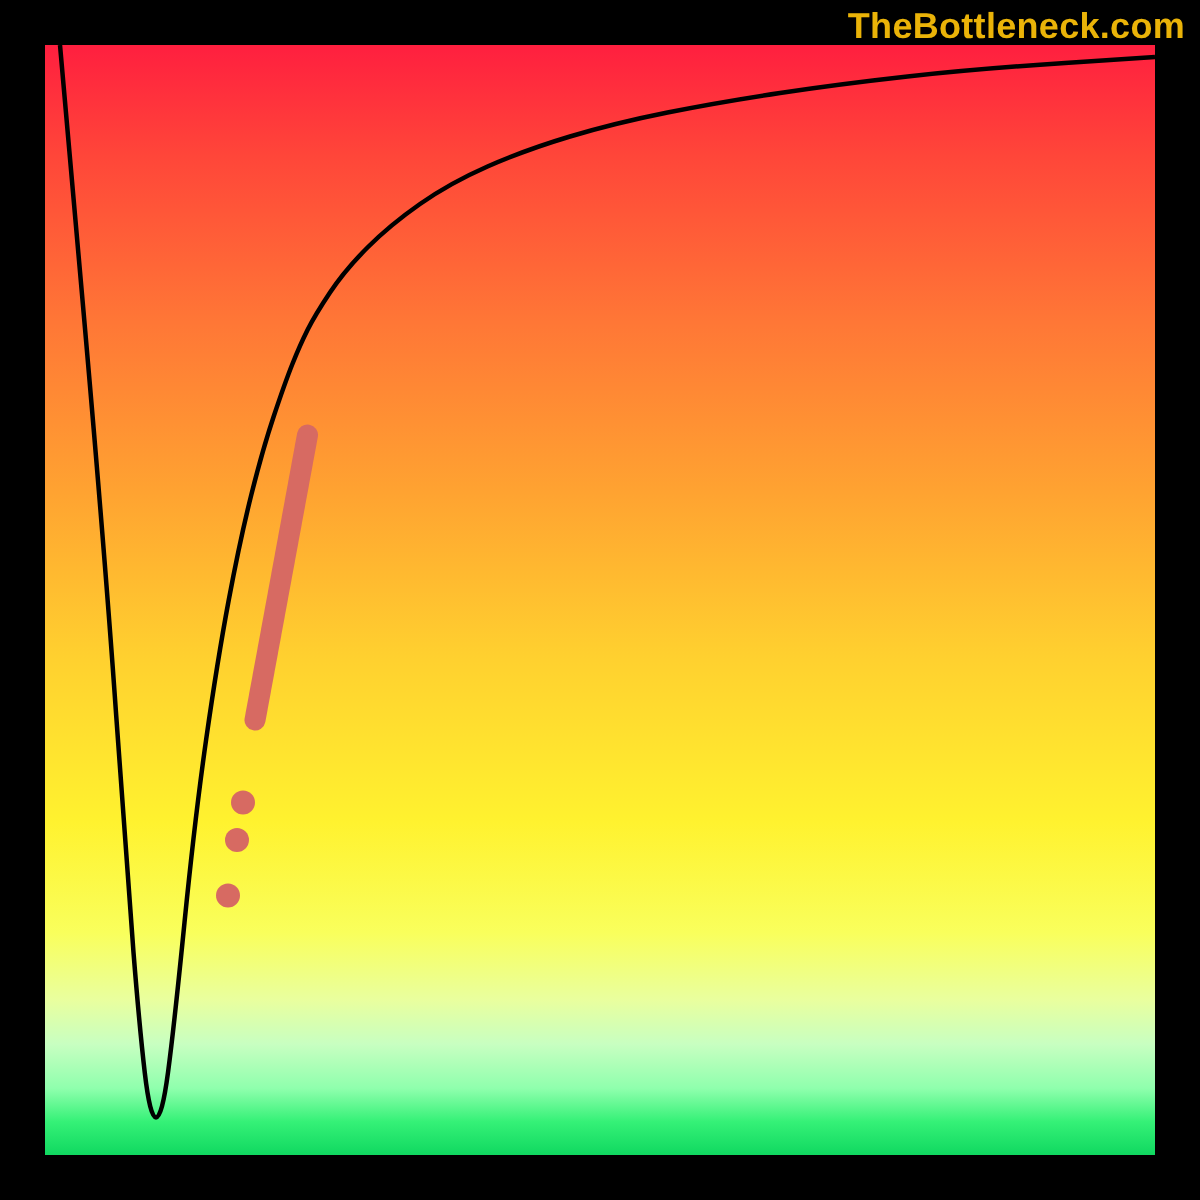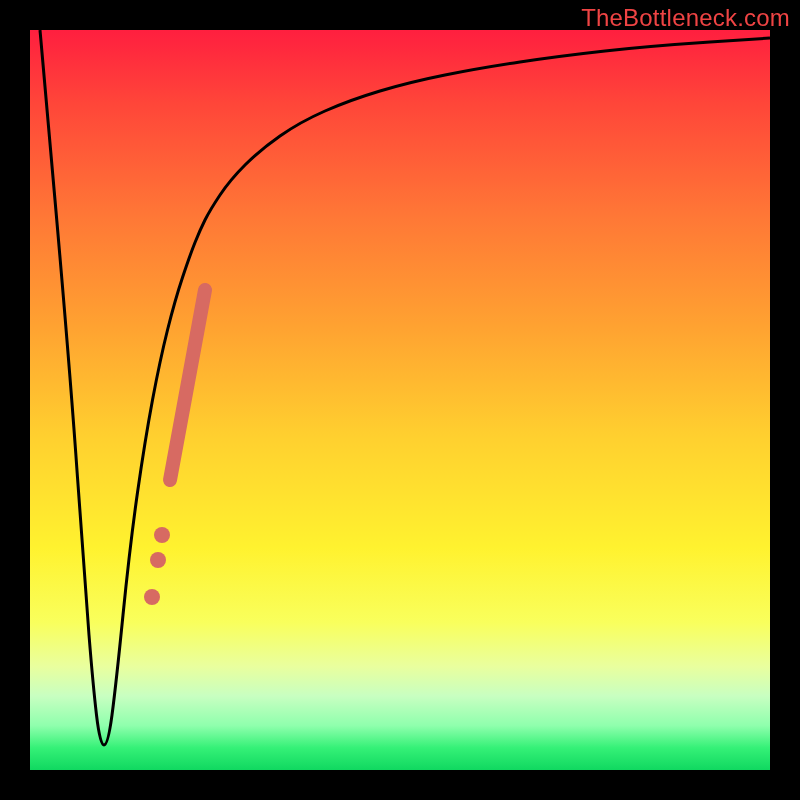--- a/index.html
+++ b/index.html
@@ -44,23 +44,23 @@
       #c8ffc1 90%,
       #8fffad 94%,
       #35f177 97%,
       #10d860 100%
     );
   }
   .attribution {
     position: absolute;
     top: 4px;
     right: 10px;
-    color: #ef4444;
+    color: #eab308;
     font-size: 24px;
-    font-weight: 400;
+    font-weight: 700;
     letter-spacing: 0.2px;
     z-index: 5;
   }
   svg.curve {
     position: absolute;
     left: 0;
     top: 0;
     width: 100%;
     height: 100%;
   }

